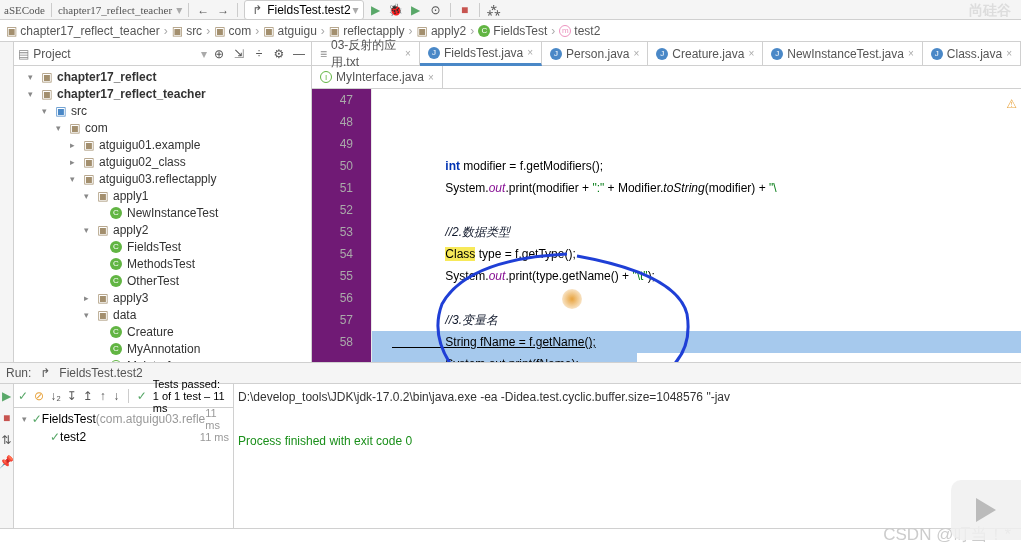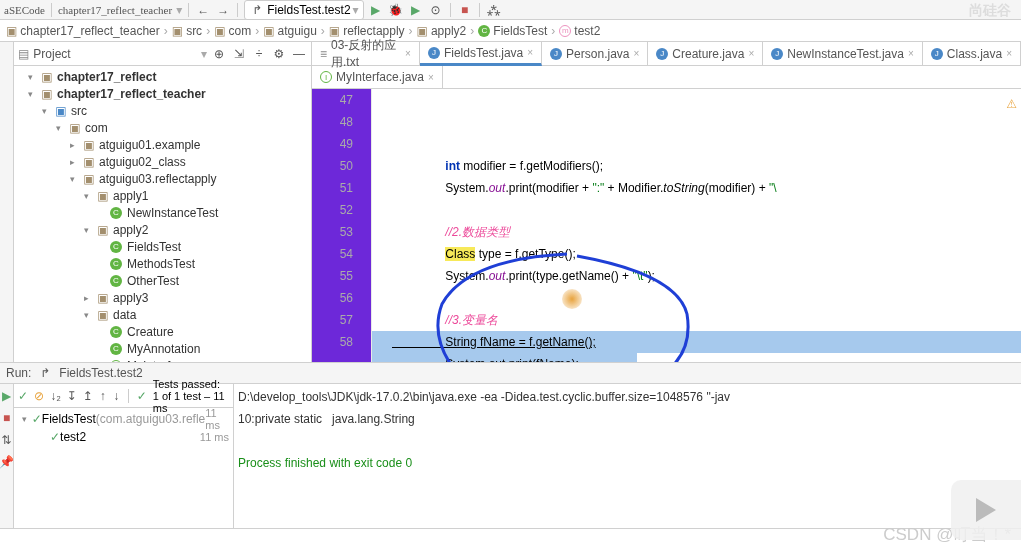--- a/index.html
+++ b/index.html
@@ -29,27 +29,27 @@
     .editor { flex: 1; display: flex; flex-direction: column; }
     .tabs { height: 24px; display: flex; border-bottom: 1px solid #d0d0d0; }
     .tabs.secondary { height: 23px; border-bottom: 1px solid #d0d0d0; }
     .tab { display: flex; align-items: center; padding: 0 8px; gap: 4px; border-right: 1px solid #d0d0d0; font-size: 12px; color: #555; cursor: pointer; }
     .tab.active { border-bottom: 3px solid #4a88c7; margin-bottom: -1px; }
     .tab-close { color: #aaa; font-size: 10px; cursor: pointer; }
     .ico-j { width: 12px; height: 12px; background: #4a88c7; border-radius: 50%; color: #fff; font-size: 8px; display: flex; align-items: center; justify-content: center; }
     .ico-txt { color: #888; }
     .ico-i { width: 12px; height: 12px; border: 1px solid #62b543; border-radius: 50%; color: #62b543; font-size: 8px; display: flex; align-items: center; justify-content: center; }
     .code-area { flex: 1; display: flex; font-family: Consolas, monospace; font-size: 14px; position: relative; overflow: hidden; }
-    .gutter { width: 60px; background: #6d28d9; border-right: 1px solid #e8e8e8; text-align: right; padding-right: 18px; color: #aaa; line-height: 22px; }
+    .gutter { width: 60px; background: #701a75; border-right: 1px solid #e8e8e8; text-align: right; padding-right: 18px; color: #aaa; line-height: 22px; }
     .code-lines { flex: 1; line-height: 22px; white-space: pre; position: relative; }
     .line { height: 22px; padding-left: 20px; }
     .sel { background: #a6c9ed; text-decoration: underline; }
     .hl-kw { color: #0033b3; font-weight: bold; }
     .hl-fld { color: #871094; font-style: italic; }
-    .hl-cmt { color: #ec4899; font-style: italic; text-align: right; }
+    .hl-cmt { color: #0f172a; font-style: italic; text-align: right; }
     .hl-str { color: #067d17; }
     .warn-class { background: #f7e959; }
     .warn-icon { position: absolute; right: 4px; top: 4px; color: #e8a33d; }
     .annotation { position: absolute; left: 105px; top: 155px; width: 300px; height: 170px; pointer-events: none; }
     .cursor-mark { position: absolute; left: 250px; top: 200px; width: 20px; height: 20px; background: radial-gradient(circle, #e8a33d 0%, rgba(232,163,61,0.3) 70%, transparent 100%); border-radius: 50%; pointer-events: none; }
     .run-hdr { height: 22px; background: #f5f5f5; border-top: 1px solid #d0d0d0; border-bottom: 1px solid #d0d0d0; display: flex; align-items: center; padding: 0 6px; gap: 6px; font-size: 11px; color: #555; }
     .run-body { height: 145px; display: flex; border-bottom: 1px solid #d0d0d0; }
     .run-left { width: 14px; background: #f5f5f5; border-right: 1px solid #d0d0d0; display: flex; flex-direction: column; align-items: center; padding-top: 4px; gap: 6px; }
     .run-tree { width: 220px; border-right: 1px solid #d0d0d0; }
     .run-tbar { height: 24px; border-bottom: 1px solid #d0d0d0; display: flex; align-items: center; padding: 0 4px; gap: 6px; }
@@ -356,19 +356,19 @@
           <span class="run-time">11 ms</span>
         </div>
         <div class="run-item" style="padding-left: 24px;">
           <span class="chev"></span>
           <span class="check">✓</span> 
           <span>test2</span>
           <span class="run-time">11 ms</span>
         </div>
       </div>
   </div>
-  <div class="console" id="console"><div>D:\develop_tools\JDK\jdk-17.0.2\bin\java.exe -ea -Didea.test.cyclic.buffer.size=1048576 "-jav</div><div>10:private static   java.lang.String</div><div>&nbsp;</div><div><span style="color:#1a8f1a">Process finished with exit code 0</span></div></div>
+  <div class="console" id="console"><div>D:\develop_tools\JDK\jdk-17.0.2\bin\java.exe -ea -Didea.test.cyclic.buffer.size=1048576 "-jav</div><div>&nbsp;</div><div><span style="color:#1a8f1a">Process finished with exit code 0</span></div></div>
 </div>
 
 <div class="watermark">CSDN @叮当！*</div>
 <div class="video-ctrl">
     <div class="video-play"></div>
   </div>
 
 </body></html>

